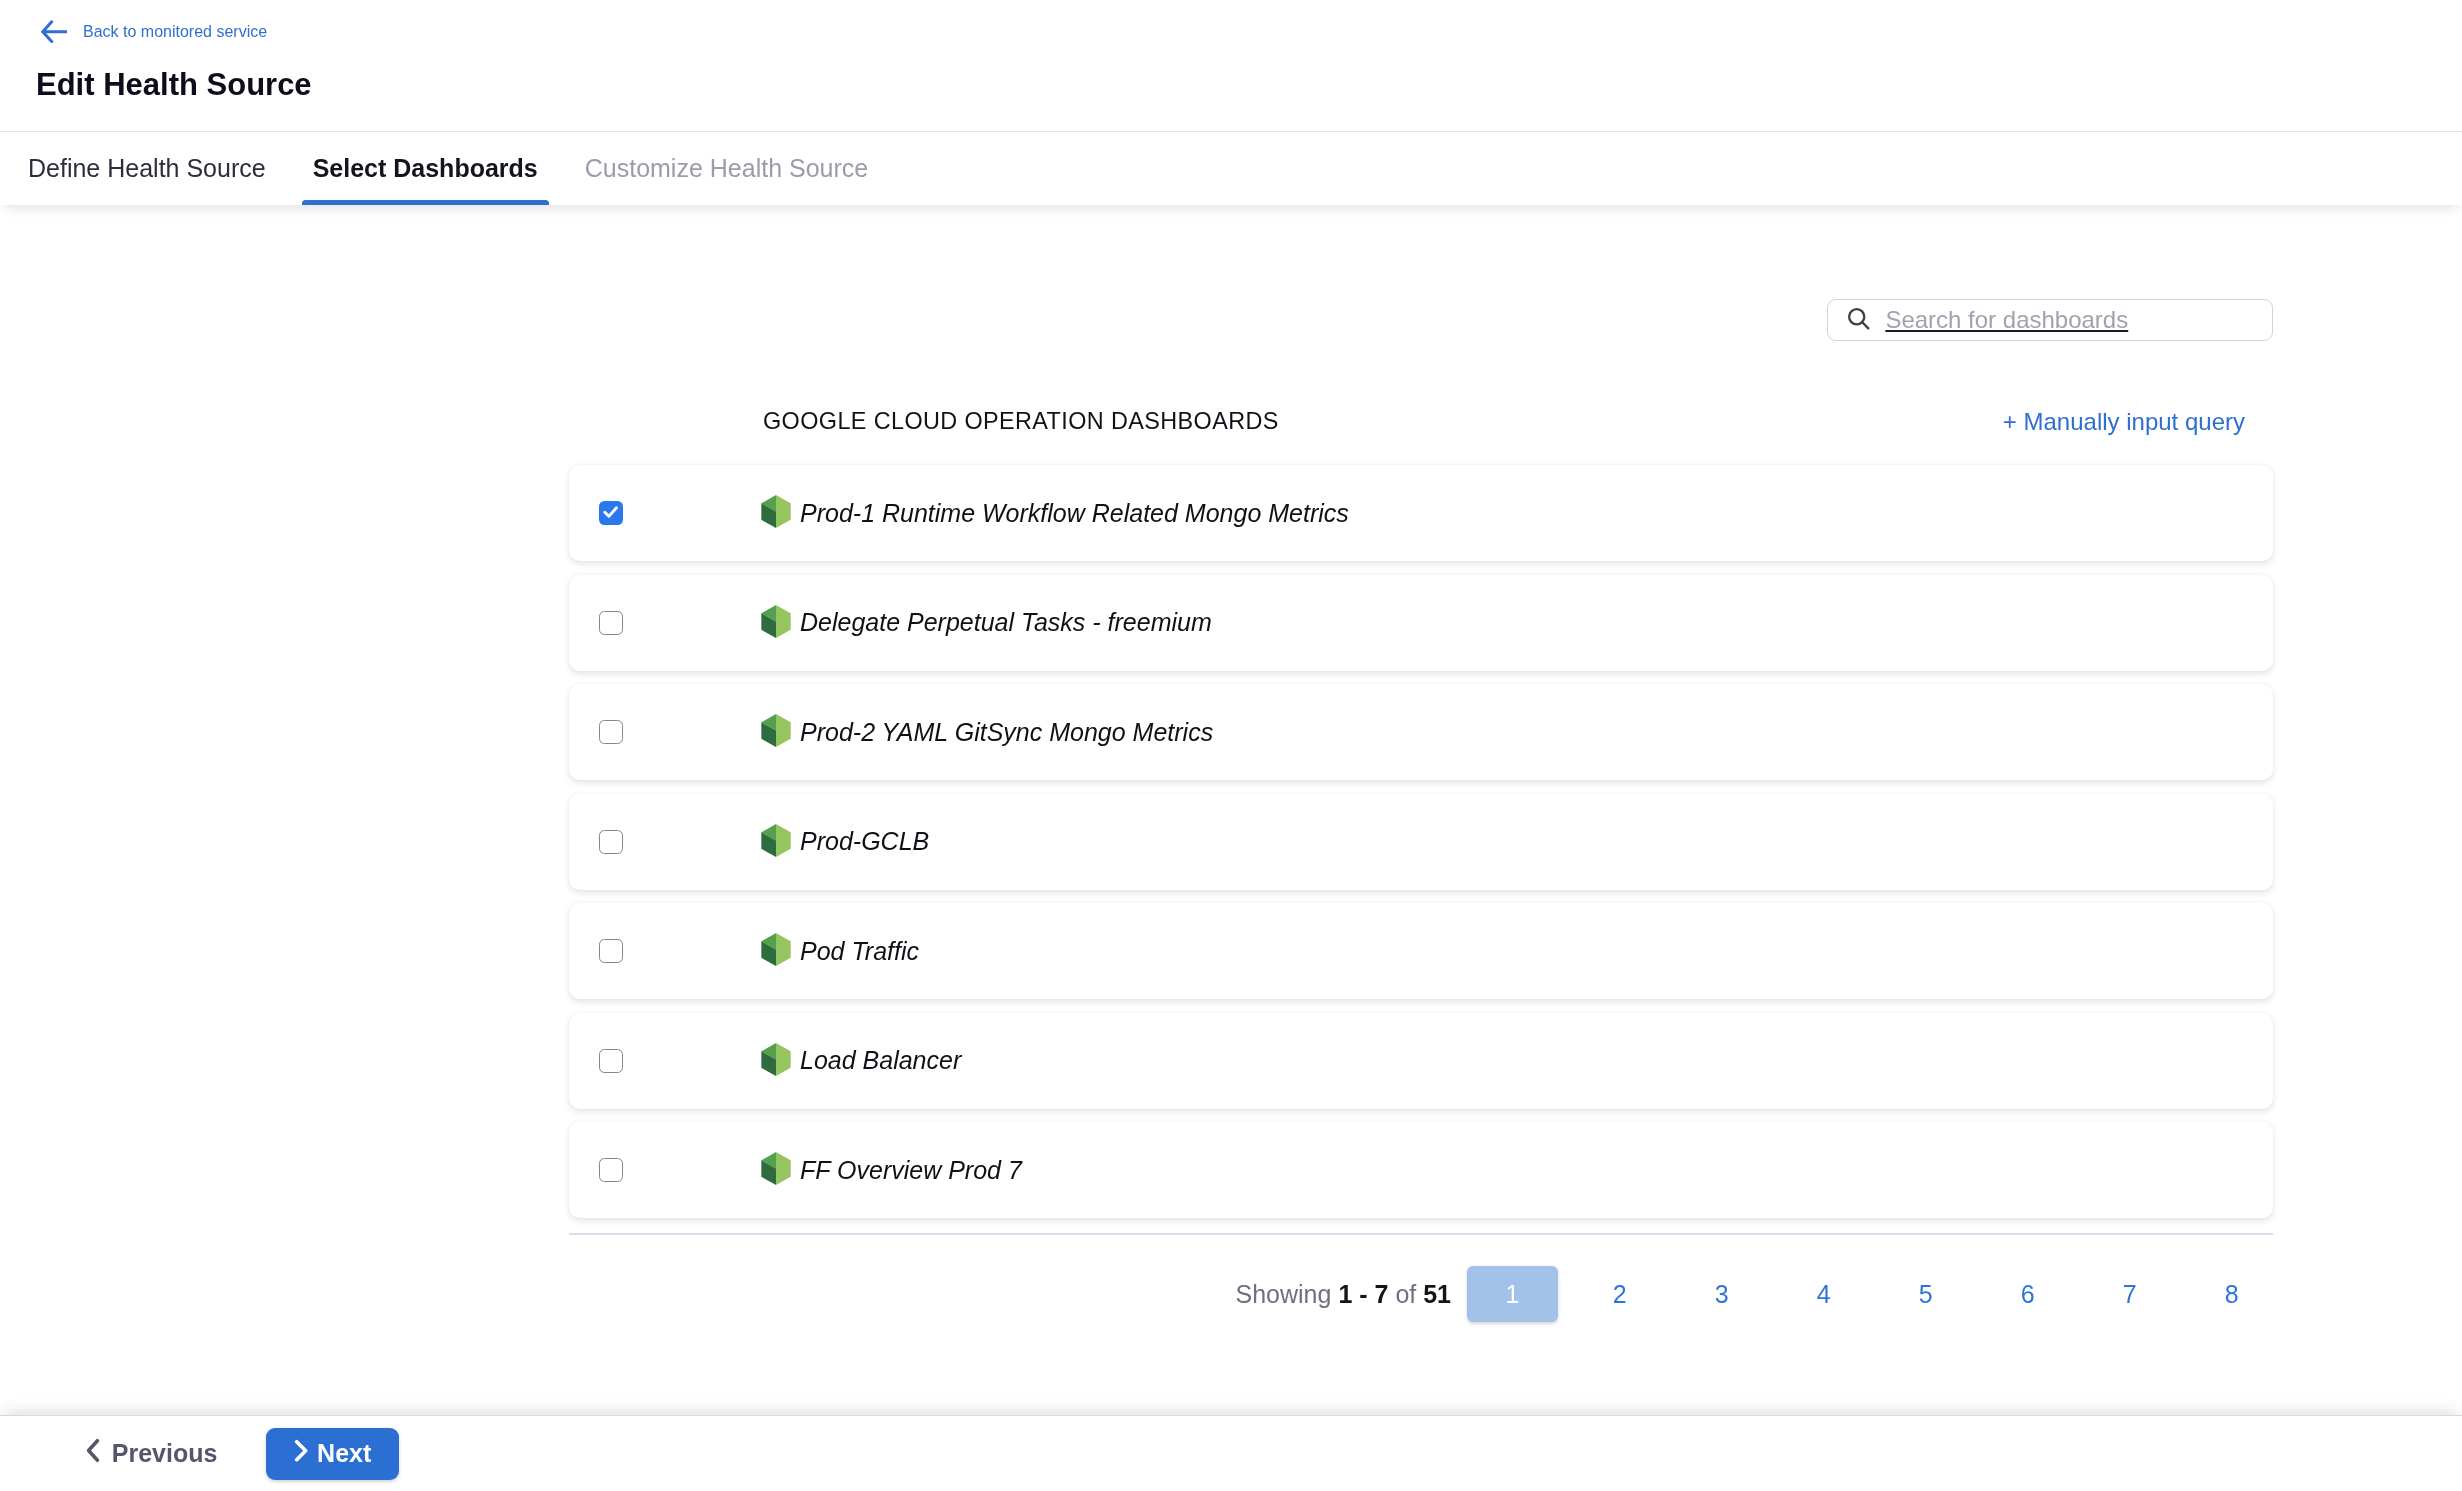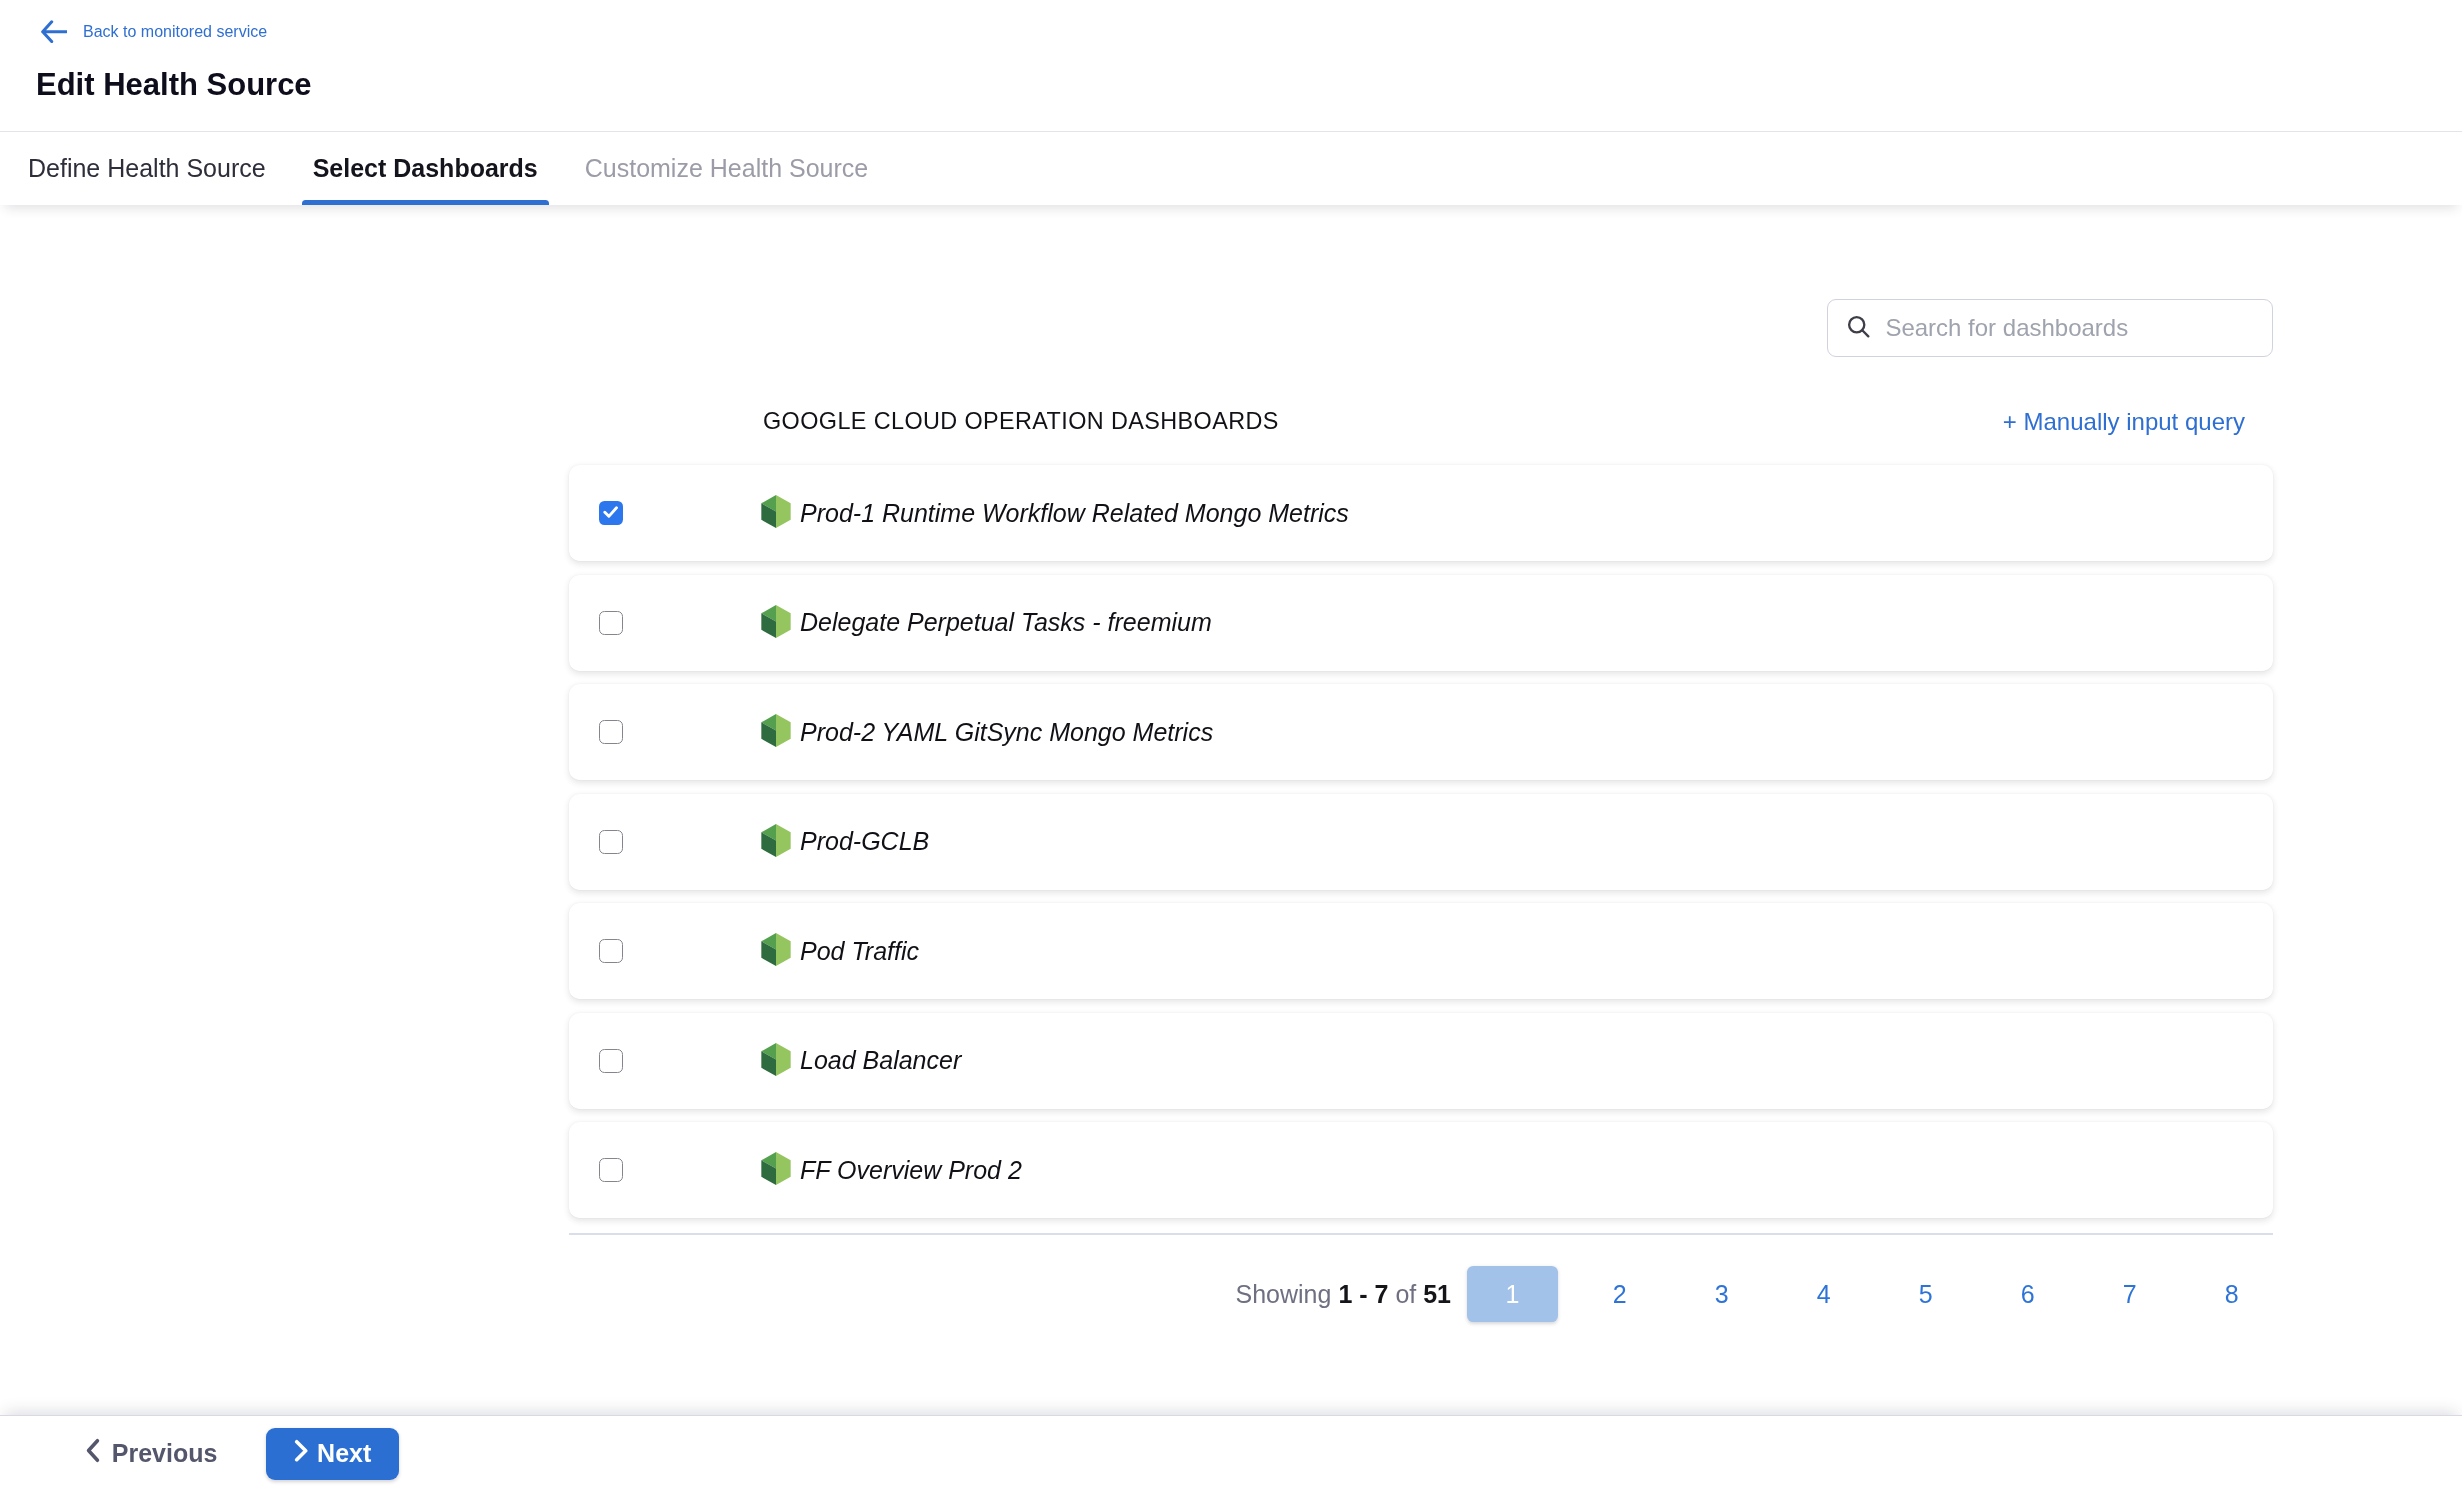--- a/index.html
+++ b/index.html
@@ -28,23 +28,23 @@
   .tab.default  { color:#2e2e3a; }
   .tab.active   { color:#14141d; font-weight:700; }
   .tab.disabled { color:#9b9ca7; }
   .tab.active::after {
     content:""; position:absolute; left:-10.8px; right:-10.8px; bottom:0; height:5.4px;
     background:#2f6fd1; border-radius:3.6px 3.6px 0 0;
   }
 
   
   .search-box {
-    position:absolute; top:299px; left:1827px; width:446px; height:58px;
+    position:absolute; top:299px; left:1827px; width:446px; height:42px;
     border:1.8px solid #cfd3de; border-radius:9px; background:#fff;
-    display:flex; align-items:center; padding:0 18px; gap:14.4px;
+    display:flex; align-items:center; padding:0 18px; gap:14.4px;text-decoration:underline;
   }
   .search-box input {
     border:none; outline:none; flex:1; font-size:24px; color:#333;
     font-family:inherit; background:transparent;
   }
   .search-box input::placeholder { color:#9fa3ad; }
 
   
   .section-title {
     position:absolute; top:408px; left:763px; font-size:23.4px; font-weight:500;
@@ -202,21 +202,21 @@
           </svg></span>
         <span class="row-label">Load Balancer</span>
       </div>
       <div class="card">
         <div class="cb"></div>
         <span class="hexicon"><svg width="30" height="33" viewBox="0 0 32 36">
             <polygon points="16,0 32,9 32,27 16,36" fill="#95c55f"></polygon>
             <polygon points="0,9 16,0 16,18" fill="#54a04e"></polygon>
             <polygon points="0,9 16,18 16,36 0,27" fill="#2e6b3e"></polygon>
           </svg></span>
-        <span class="row-label">FF Overview Prod 2</span>
+        <span class="row-label">FF Overview Prod 7</span>
       </div>
     </div>
   <div class="list-divider"></div>
 
   <div class="pagination">
     <div class="showing">
       <span>Showing</span>
       <b>1 - 7</b>
       <span>of</span>
       <b>51</b>

